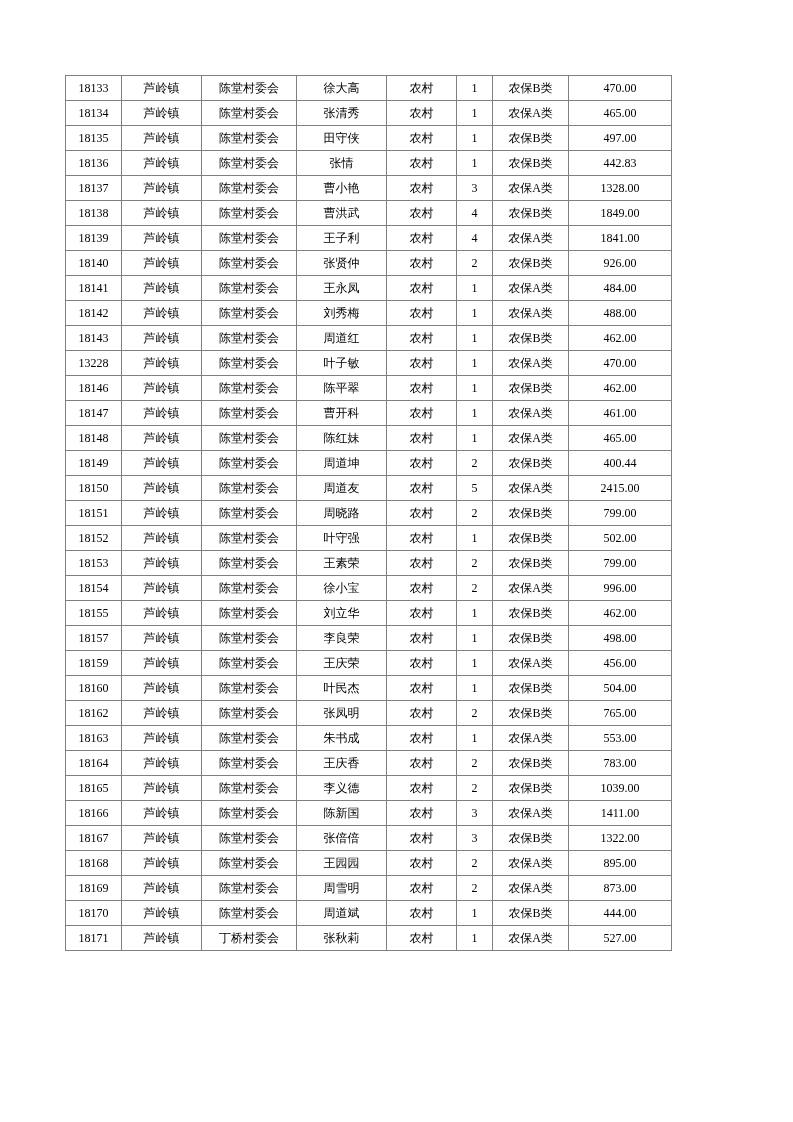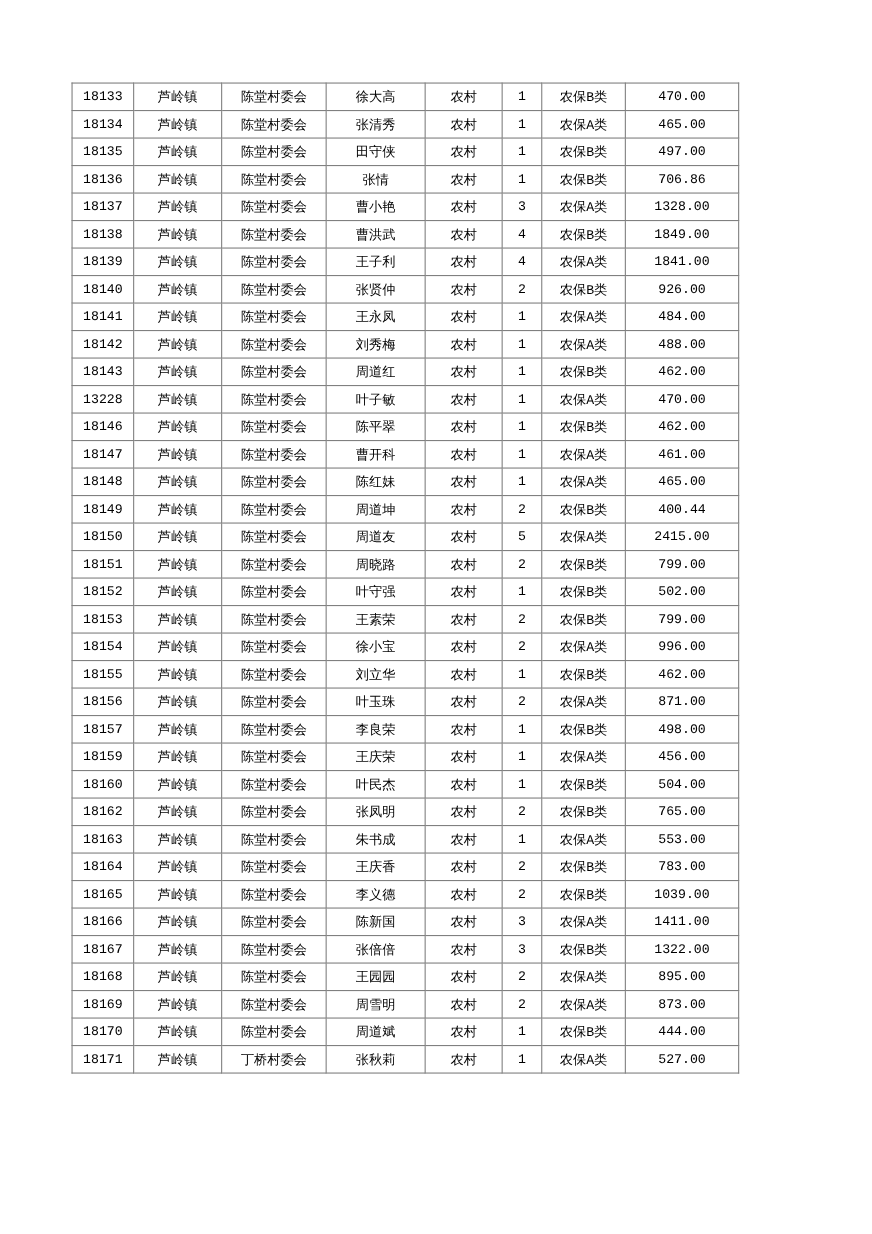--- a/index.html
+++ b/index.html
@@ -12,21 +12,20 @@
     position: relative;
     width: 793px; height: 1122px;
     background: #ffffff;
     overflow: hidden;
   }
   table.roster {
     position: absolute;
     left: 65px; top: 75px;
     border-collapse: collapse;
     table-layout: fixed;
-    font-family: Liberation Mono, monospace;
   }
   table.roster td {
     border: 1px solid #808080;
     height: 25px;
     text-align: center;
     vertical-align: middle;
     font-size: 12px;
     color: #000000;
     white-space: nowrap;
     overflow: hidden;
@@ -80,21 +79,21 @@
           <td>497.00</td>
         </tr>
         <tr>
           <td>18136</td>
           <td>芦岭镇</td>
           <td>陈堂村委会</td>
           <td>张情</td>
           <td>农村</td>
           <td>1</td>
           <td>农保B类</td>
-          <td>706.86</td>
+          <td>442.83</td>
         </tr>
         <tr>
           <td>18137</td>
           <td>芦岭镇</td>
           <td>陈堂村委会</td>
           <td>曹小艳</td>
           <td>农村</td>
           <td>3</td>
           <td>农保A类</td>
           <td>1328.00</td>
@@ -261,30 +260,20 @@
         </tr>
         <tr>
           <td>18155</td>
           <td>芦岭镇</td>
           <td>陈堂村委会</td>
           <td>刘立华</td>
           <td>农村</td>
           <td>1</td>
           <td>农保B类</td>
           <td>462.00</td>
-        </tr>
-        <tr>
-          <td>18156</td>
-          <td>芦岭镇</td>
-          <td>陈堂村委会</td>
-          <td>叶玉珠</td>
-          <td>农村</td>
-          <td>2</td>
-          <td>农保A类</td>
-          <td>871.00</td>
         </tr>
         <tr>
           <td>18157</td>
           <td>芦岭镇</td>
           <td>陈堂村委会</td>
           <td>李良荣</td>
           <td>农村</td>
           <td>1</td>
           <td>农保B类</td>
           <td>498.00</td>

